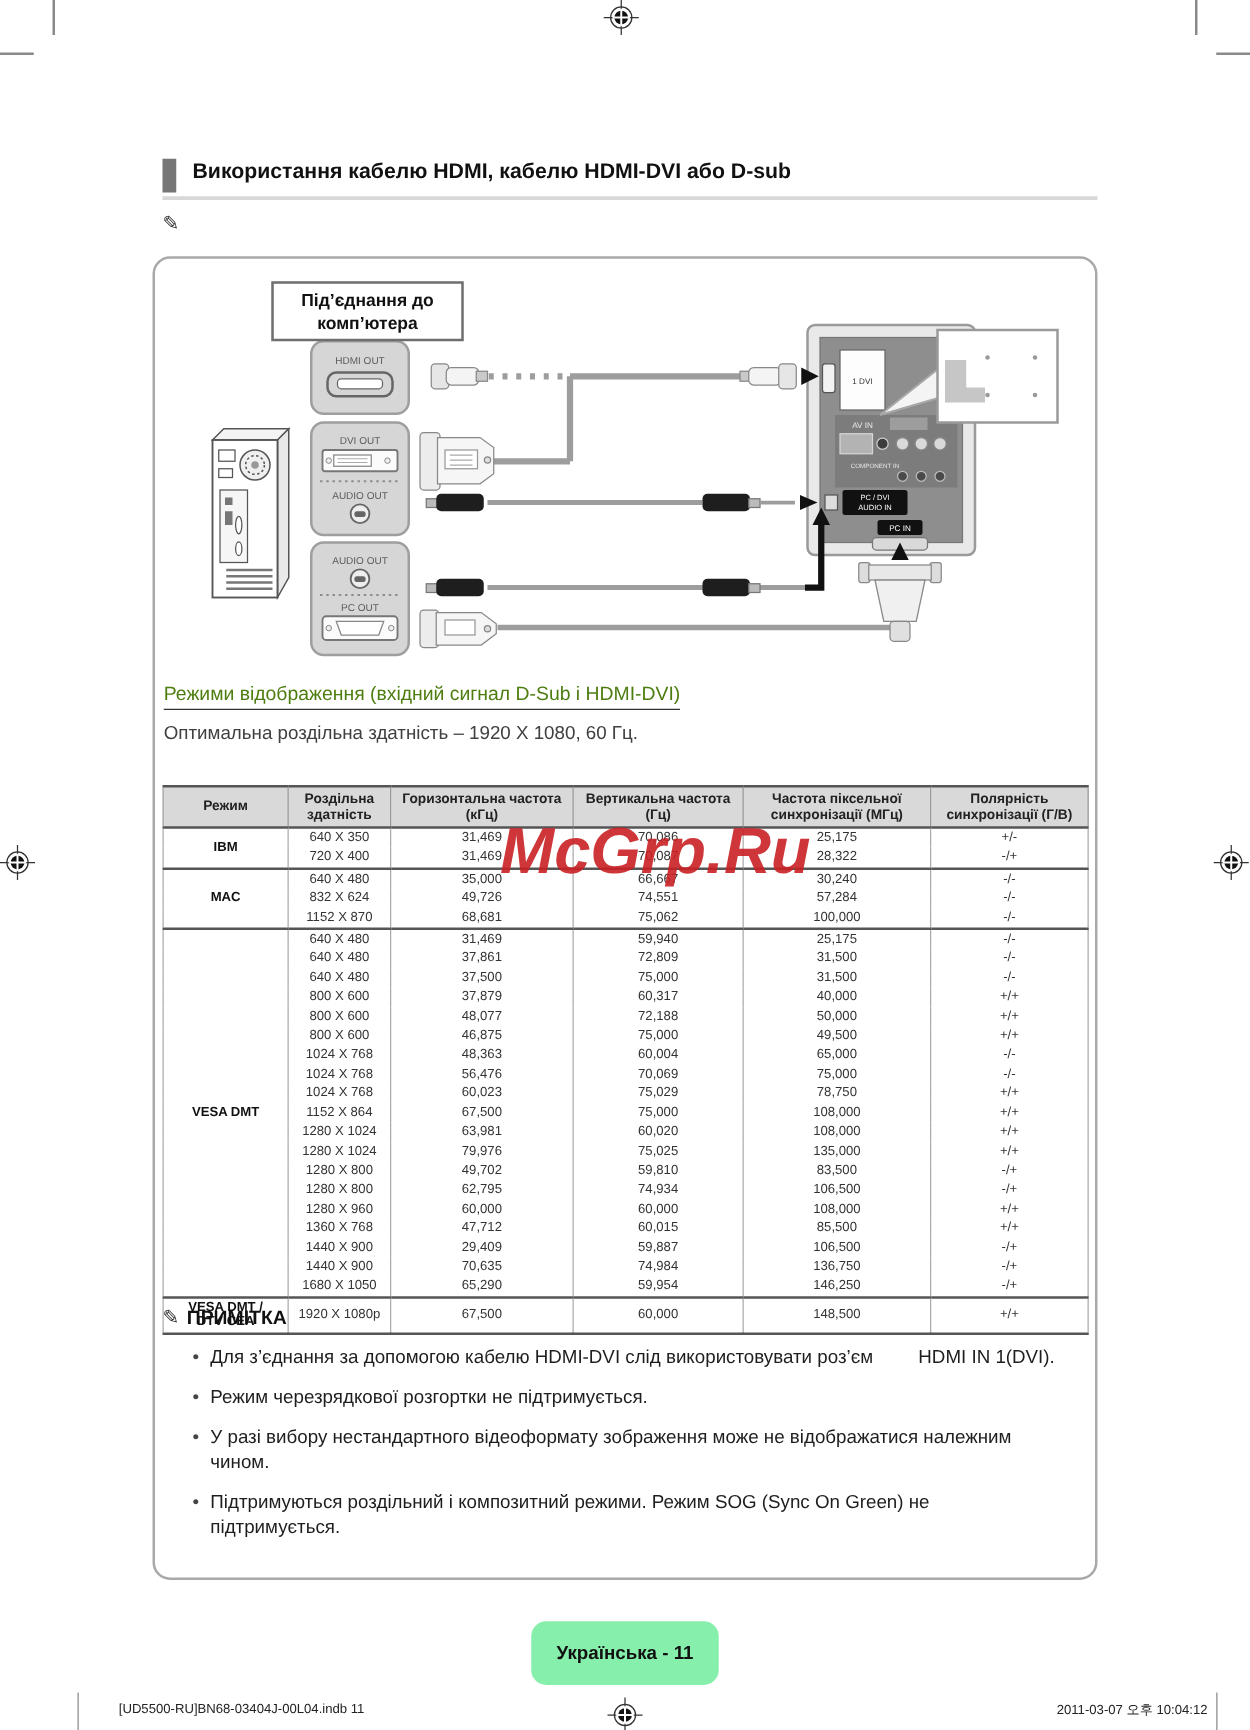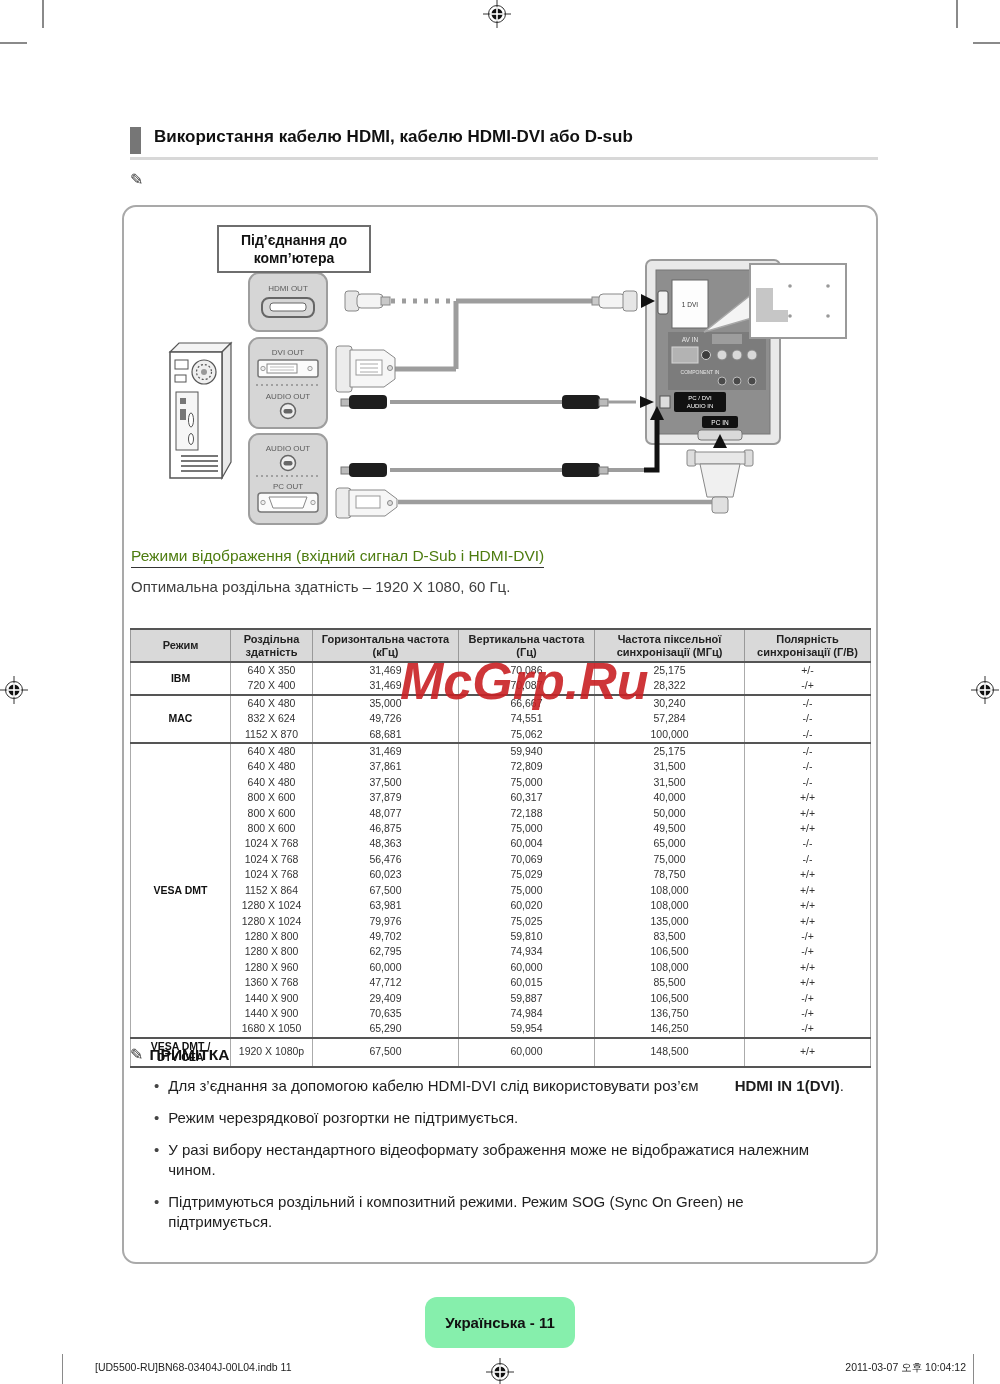--- a/index.html
+++ b/index.html
@@ -50,21 +50,21 @@
   #modes-table { border-bottom:2px solid #555; }
   #modes-table tr.group-start td { border-top:2px solid #555; }
   #modes-table td.mode-cell { font-weight:bold; white-space:pre-line; color:#111; }
 
   
   #notes { left:130px; top:1046px; width:740px; }
   #notes-heading { display:flex; gap:6px; align-items:center; font-size:15.5px; font-weight:bold; color:#111; }
   #notes-list { list-style:none; margin:12px 0 0 0; padding:0 0 0 24px; width:690px; }
   #notes-list li { display:flex; gap:9px; margin-bottom:12px; font-size:15px; line-height:20px; color:#1e1e1e; }
   #notes-list .bullet { color:#444; }
-  .note-bold { font-weight:bold;padding-left:32px; }
+  .note-bold { font-weight:normal;padding-left:32px; }
 
   
   #footer-badge {
     left:425px; top:1297px; width:150px; height:51px; background:#86efac; border-radius:12px;
     display:flex; align-items:center; justify-content:center;
     font-size:15px; font-weight:bold; color:#111;
   }
 
   
   #print-left  { left:95px;  top:1361px; font-size:10.5px; color:#222; }

